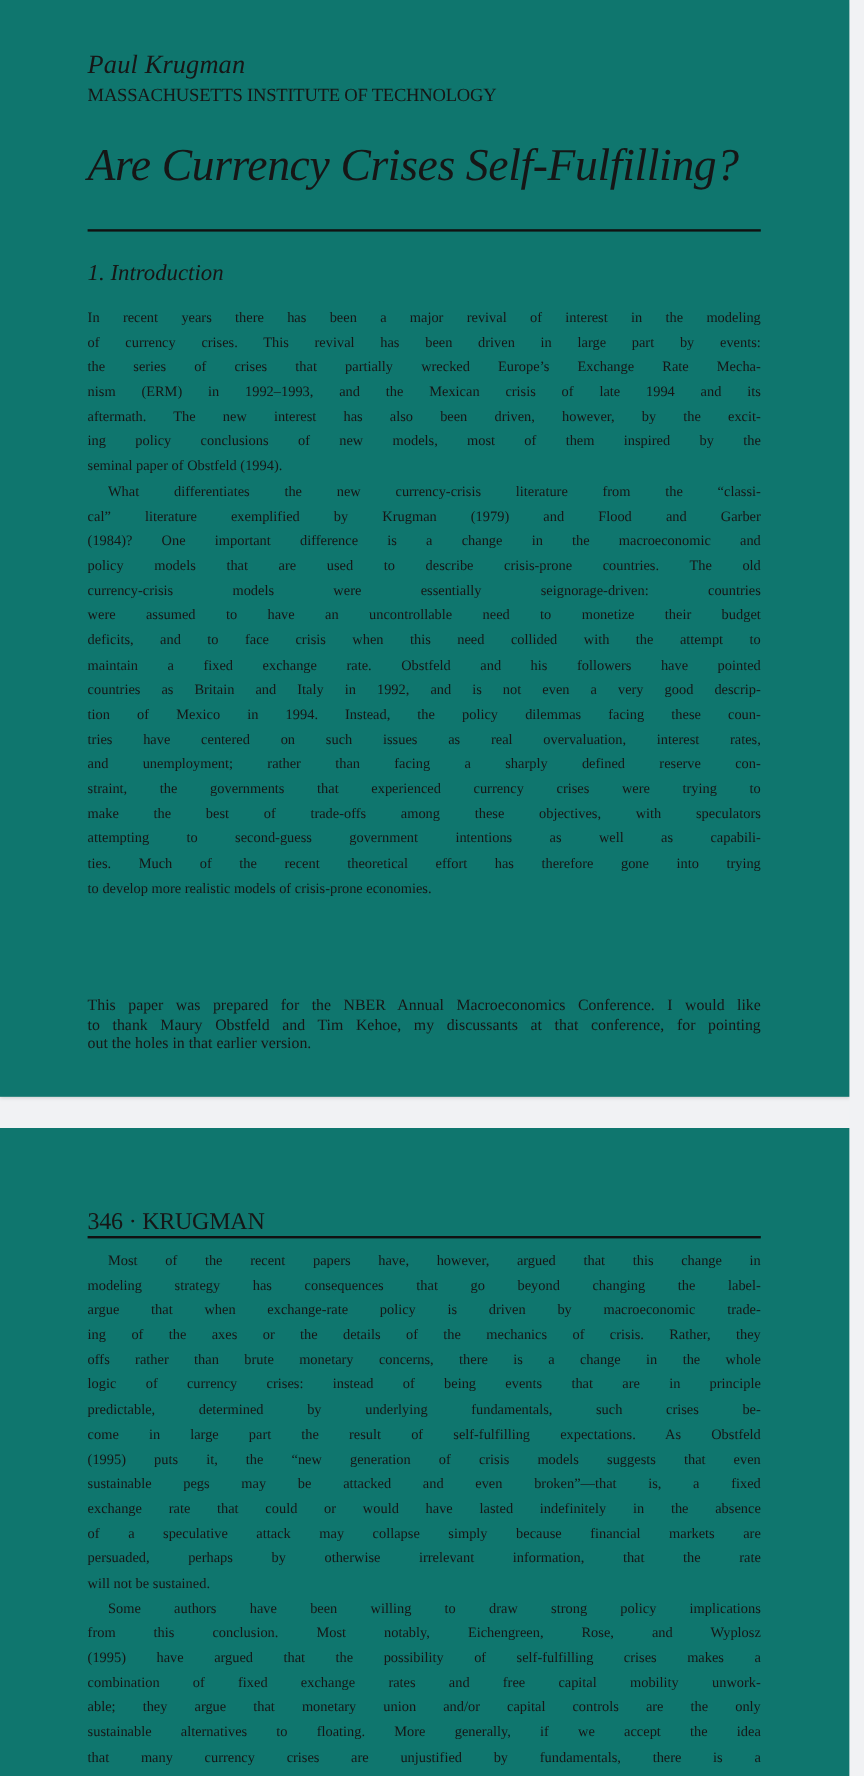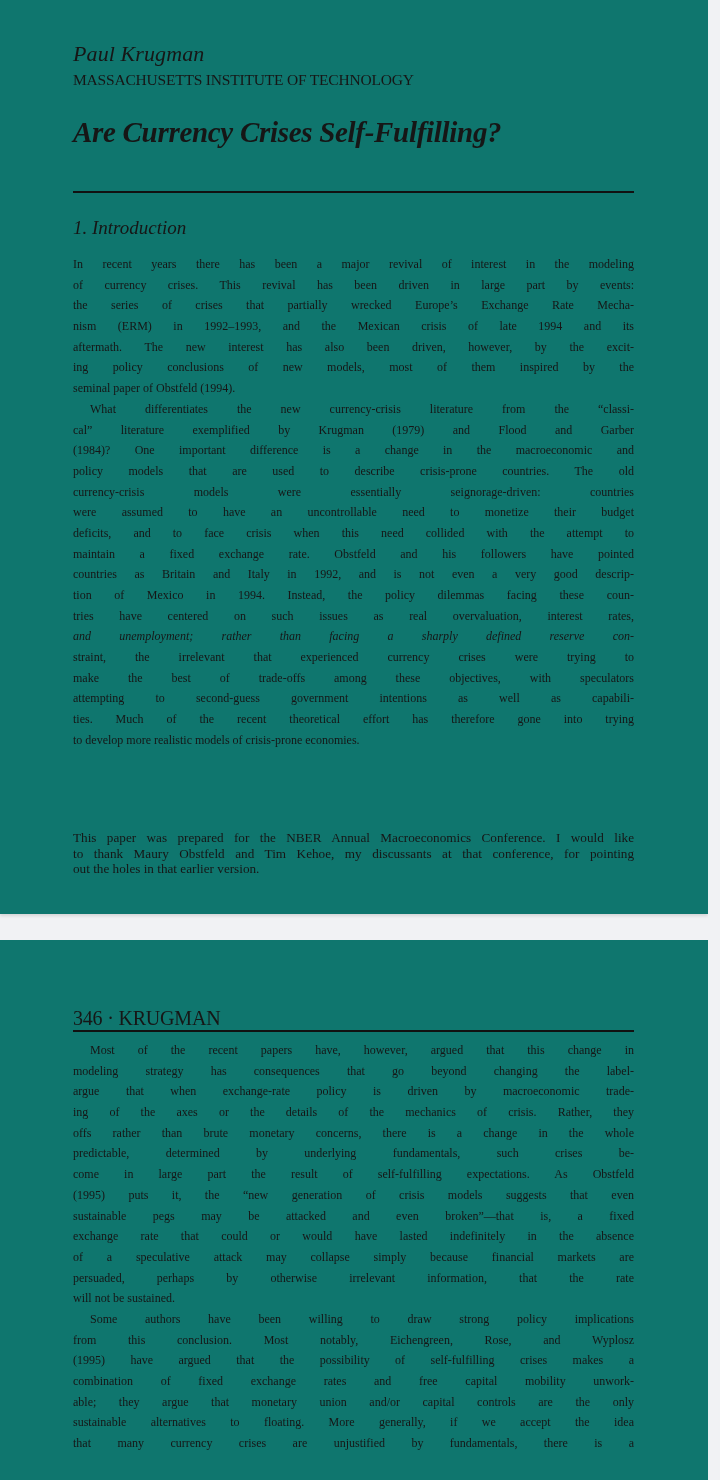--- a/index.html
+++ b/index.html
@@ -16,21 +16,21 @@
   }
   #page1 { top: 0; height: 914px; box-shadow: 0 2px 3px rgba(0,0,0,0.12); }
   #page2 { top: 940px; height: 540px; }
   .scroll-strip {
     position: absolute; left: 708px; top: 0; width: 12px; height: 1480px;
     background: #f1f2f4;
   }
   .abs { position: absolute; left: 73px; white-space: nowrap; }
   .author { top: 41px; font-size: 22px; font-style: italic; letter-spacing: 0.1px; }
   .affil { top: 71px; font-size: 15.5px; letter-spacing: -0.2px; }
-  .title { top: 116px; font-size: 29px; font-style: italic; letter-spacing: -0.3px; font-weight: bold; }
+  .title { top: 116px; font-size: 38px; font-style: italic; letter-spacing: -0.3px; }
   .rule { position: absolute; left: 73px; width: 561px; height: 2px; background: #111; }
   #rule1 { top: 191px; }
   .section-head { top: 217px; font-size: 19px; font-style: italic; }
   .body-block { position: absolute; left: 73px; width: 561px; }
   .line {
     display: block; height: 20.7px; line-height: 20.7px;
     font-size: 12px; text-align: justify; text-align-last: justify;
     white-space: nowrap; overflow: visible;
   }
   .line.last { text-align-last: left; }
@@ -69,22 +69,22 @@
         <span class="line" style="display: block; word-spacing: 9.22222px;">cal” literature exemplified by Krugman (1979) and Flood and Garber</span>
         <span class="line" style="display: block; word-spacing: 6px;">(1984)? One important difference is a change in the macroeconomic and</span>
         <span class="line" style="display: block; word-spacing: 7.7px;">policy models that are used to describe crisis-prone countries. The old</span>
         <span class="line" style="display: block; word-spacing: 17.4px;">currency-crisis models were essentially seignorage-driven: countries</span>
         <span class="line" style="display: block; word-spacing: 7.4px;">were assumed to have an uncontrollable need to monetize their budget</span>
         <span class="line" style="display: block; word-spacing: 6.91667px;">deficits, and to face crisis when this need collided with the attempt to</span>
         <span class="line" style="display: block; word-spacing: 6.4px;">maintain a fixed exchange rate. Obstfeld and his followers have pointed</span>
         <span class="line" style="display: block; word-spacing: 3.28571px;">countries as Britain and Italy in 1992, and is not even a very good descrip-</span>
         <span class="line" style="display: block; word-spacing: 5.72727px;">tion of Mexico in 1994. Instead, the policy dilemmas facing these coun-</span>
         <span class="line" style="display: block; word-spacing: 7.9px;">tries have centered on such issues as real overvaluation, interest rates,</span>
-        <span class="line" style="display: block; word-spacing: 9.44444px; font-style: italic;">and unemployment; rather than facing a sharply defined reserve con-</span>
-        <span class="line" style="display: block; word-spacing: 7.44444px;">straint, the irrelevant that experienced currency crises were trying to</span>
+        <span class="line" style="display: block; word-spacing: 9.44444px;">and unemployment; rather than facing a sharply defined reserve con-</span>
+        <span class="line" style="display: block; word-spacing: 7.44444px;">straint, the governments that experienced currency crises were trying to</span>
         <span class="line" style="display: block; word-spacing: 9.88889px;">make the best of trade-offs among these objectives, with speculators</span>
         <span class="line" style="display: block; word-spacing: 9.625px;">attempting to second-guess government intentions as well as capabili-</span>
         <span class="line" style="display: block; word-spacing: 6.27273px;">ties. Much of the recent theoretical effort has therefore gone into trying</span>
         <span class="line last" style="display: block;">to develop more realistic models of crisis-prone economies.</span>
       </div>
     <div class="footnote-block" id="fnblock">
         <span class="fline" style="display: block; word-spacing: 7.08333px;">This paper was prepared for the NBER Annual Macroeconomics Conference. I would like</span>
         <span class="fline" style="display: block; word-spacing: 7.23077px;">to thank Maury Obstfeld and Tim Kehoe, my discussants at that conference, for pointing</span>
         <span class="fline last" style="display: block;">out the holes in that earlier version.</span>
       </div>
@@ -92,20 +92,21 @@
 
   <div class="page" id="page2">
     <div class="abs running-head">346 · KRUGMAN</div>
     <div class="rule" id="rule2"></div>
     <div class="body-block" id="p2block">
         <span class="line indent" style="display: block; word-spacing: 7.09091px;">Most of the recent papers have, however, argued that this change in</span>
         <span class="line" style="display: block; word-spacing: 7.33333px;">modeling strategy has consequences that go beyond changing the label-</span>
         <span class="line" style="display: block; word-spacing: 6.33333px;">argue that when exchange-rate policy is driven by macroeconomic trade-</span>
         <span class="line" style="display: block; word-spacing: 7.15385px;">ing of the axes or the details of the mechanics of crisis. Rather, they</span>
         <span class="line" style="display: block; word-spacing: 5.58333px;">offs rather than brute monetary concerns, there is a change in the whole</span>
+        <span class="line" style="display: block; word-spacing: 8.36364px;">logic of currency crises: instead of being events that are in principle</span>
         <span class="line" style="display: block; word-spacing: 12.7143px;">predictable, determined by underlying fundamentals, such crises be-</span>
         <span class="line" style="display: block; word-spacing: 7.1px;">come in large part the result of self-fulfilling expectations. As Obstfeld</span>
         <span class="line" style="display: block; word-spacing: 6.90909px;">(1995) puts it, the “new generation of crisis models suggests that even</span>
         <span class="line" style="display: block; word-spacing: 9px;">sustainable pegs may be attacked and even broken”—that is, a fixed</span>
         <span class="line" style="display: block; word-spacing: 5.36364px;">exchange rate that could or would have lasted indefinitely in the absence</span>
         <span class="line" style="display: block; word-spacing: 5.2px;">of a speculative attack may collapse simply because financial markets are</span>
         <span class="line" style="display: block; word-spacing: 11.125px;">persuaded, perhaps by otherwise irrelevant information, that the rate</span>
         <span class="line last" style="display: block;">will not be sustained.</span>
         <span class="line indent" style="display: block; word-spacing: 9px;">Some authors have been willing to draw strong policy implications</span>
         <span class="line" style="display: block; word-spacing: 10.5px;">from this conclusion. Most notably, Eichengreen, Rose, and Wyplosz</span>

